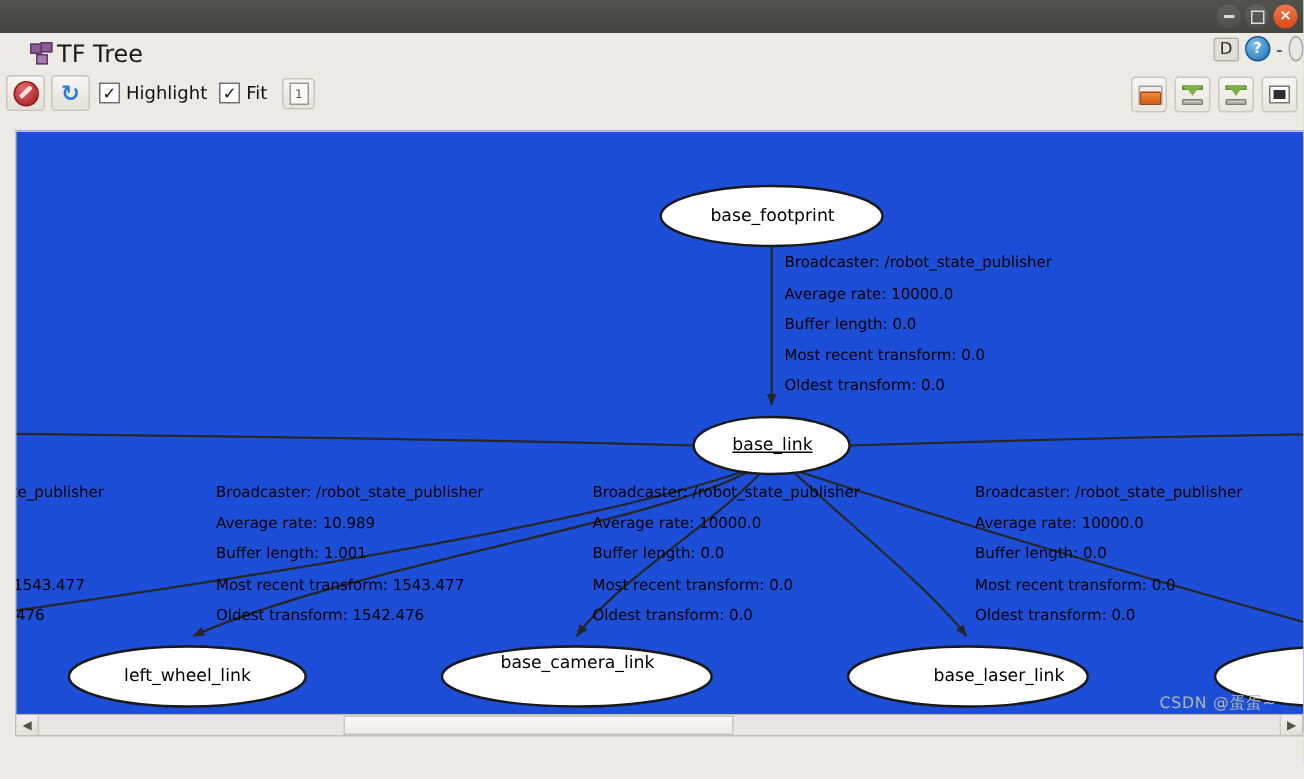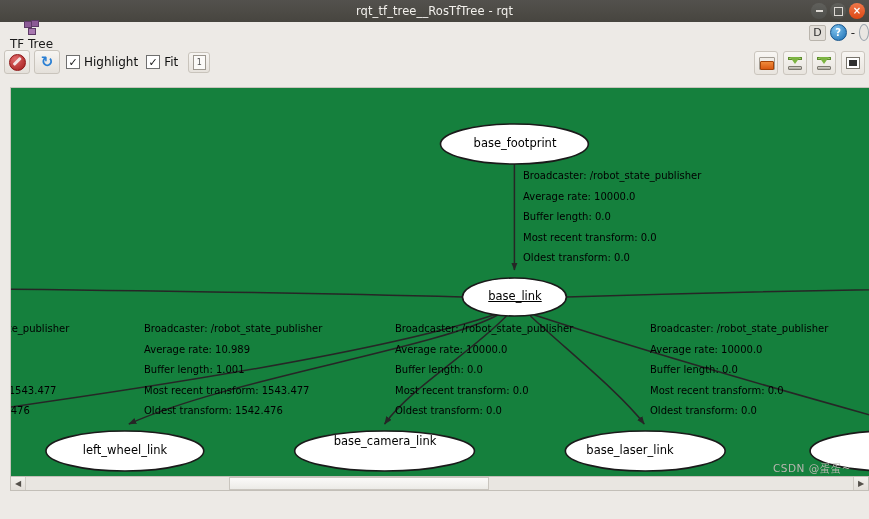--- a/index.html
+++ b/index.html
@@ -18,21 +18,21 @@
       justify-content:center;font-size:9px;color:#e8e5e0;}
   .wb.min{background:linear-gradient(#60605c,#4f4f4b);}
   .wb.max{background:linear-gradient(#60605c,#4f4f4b);}
   .wb.close{background:linear-gradient(#f0774a,#dd4814);color:#fff;font-size:10px;font-weight:bold;}
   .wb span{line-height:1;}
   .wb.min span{display:block;width:7px;height:1.5px;background:#ddd9d4;}
   .wb.max span{display:block;width:7px;height:7px;border:1.5px solid #ddd9d4;}
 
   
   .dockhdr{height:26px;background:#edeae6;position:relative;display:flex;align-items:center;}
-  .dock-title{display:flex;align-items:center;gap:3px;padding-left:10px;font-size:12px;color:#1a1a1a;flex-direction:column;}
+  .dock-title{display:flex;align-items:center;gap:3px;padding-left:20px;font-size:16px;color:#1a1a1a;}
   .dock-icon{width:15px;height:14px;position:relative;}
   .dock-icon i{position:absolute;display:block;background:#8c5a96;border:1px solid #5d3a66;}
   .dock-icon i.a{width:6px;height:5px;left:0;top:1px;}
   .dock-icon i.b{width:6px;height:5px;left:7px;top:0px;}
   .dock-icon i.c{width:6px;height:5px;left:4px;top:8px;background:#a878b0;}
   .dock-right{position:absolute;right:0px;top:2px;display:flex;align-items:center;gap:4px;font-size:12px;color:#1a1a1a;}
   .float-btn{border:1px solid #b9b4ac;background:#e2ded8;padding:0px 3px;font-size:11px;
              line-height:14px;border-radius:2px;color:#2b2b2b;}
   .help-icon{width:15px;height:15px;border-radius:50%;
              background:radial-gradient(circle at 35% 30%,#7ec2ee,#1a6cb0);
@@ -78,21 +78,21 @@
         border-top:7px solid #7cb342;}
   .ic-save .bar{position:absolute;left:0;top:0;width:14px;height:3px;background:#9ccc65;border:1px solid #5d8a2e;box-sizing:border-box;}
   .ic-save .base{position:absolute;left:0;bottom:0;width:14px;height:4px;
         background:linear-gradient(#d8d4cd,#a8a49c);border:1px solid #7c7970;box-sizing:border-box;border-radius:1px;}
   .ic-screen{width:14px;height:12px;border:1.5px solid #77736b;background:#fff;
         display:flex;align-items:center;justify-content:center;box-sizing:border-box;}
   .ic-screen i{display:block;width:8px;height:6px;background:#2f2f2f;}
 
   
   .canvaswrap{position:absolute;left:0;top:84px;width:869px;height:410px;background:#edeae6;}
-  .canvas{position:absolute;left:10px;top:3px;right:0px;height:399px;background:#15803d;
+  .canvas{position:absolute;left:10px;top:3px;right:0px;height:399px;background:#1d4ed8;
           border:1px solid #c8c4bd;border-right:none;overflow:hidden;}
   .graph{position:absolute;left:0;top:0;width:100%;height:100%;}
   .node-label{position:absolute;font-size:11.5px;color:#000;white-space:nowrap;
               font-family:"DejaVu Sans","Liberation Sans",sans-serif;}
   .edge-label{position:absolute;font-size:10px;color:#000;white-space:nowrap;
               line-height:20.5px;}
   .edge-label div{white-space:nowrap;}
 
   
   .hscroll{position:absolute;left:10px;bottom:3px;right:0;height:15px;
@@ -106,21 +106,20 @@
             background:linear-gradient(#fbfaf8,#ecebe7);border:1px solid #c9c5be;box-sizing:border-box;}
   .watermark{position:absolute;right:18px;bottom:18px;font-size:10.5px;color:#b9b6b0;
              font-family:"DejaVu Sans","Liberation Sans",sans-serif;letter-spacing:.5px;}
 </style>
 </head>
 <body>
 
 <div class="window">
 
   <div class="titlebar">
-    <div class="titlebar-text">rqt_tf_tree__RosTfTree - rqt</div>
     <div class="win-btns">
       <div class="wb min">
           <span></span>
         </div>
       <div class="wb max">
           <span></span>
         </div>
       <div class="wb close">
           <span>×</span>
         </div>
@@ -217,21 +216,21 @@
             <ellipse cx="374" cy="363" rx="90" ry="20" fill="#ffffff" stroke="#1a1a1a" stroke-width="1.6"></ellipse>
             <ellipse cx="635" cy="363" rx="80" ry="20" fill="#ffffff" stroke="#1a1a1a" stroke-width="1.6"></ellipse>
             <ellipse cx="880" cy="363" rx="80" ry="20" fill="#ffffff" stroke="#1a1a1a" stroke-width="1.6"></ellipse>
           </g>
       </svg>
       <div id="node-labels">
           <div class="node-label" style="left: 504px; top: 48px; transform: translateX(-50%);">base_footprint</div>
           <div class="node-label" style="left: 504px; top: 201px; transform: translateX(-50%); text-decoration: underline;">base_link</div>
           <div class="node-label" style="left: 114px; top: 355px; transform: translateX(-50%);">left_wheel_link</div>
           <div class="node-label" style="left: 374px; top: 346px; transform: translateX(-50%);">base_camera_link</div>
-          <div class="node-label" style="left: 619px; top: 355px; transform: translateX(-50%);">base_laser_link</div>
+          <div class="node-label" style="left: 655px; top: 355px; transform: translateX(-50%);">base_laser_link</div>
         </div>
       <div id="edge-labels">
           <div class="edge-label" style="left: 512px; top: 78px;">
             <div>Broadcaster: /robot_state_publisher</div>
             <div>Average rate: 10000.0</div>
             <div>Buffer length: 0.0</div>
             <div>Most recent transform: 0.0</div>
             <div>Oldest transform: 0.0</div>
           </div>
           <div class="edge-label" style="left: -120px; top: 231px;">

